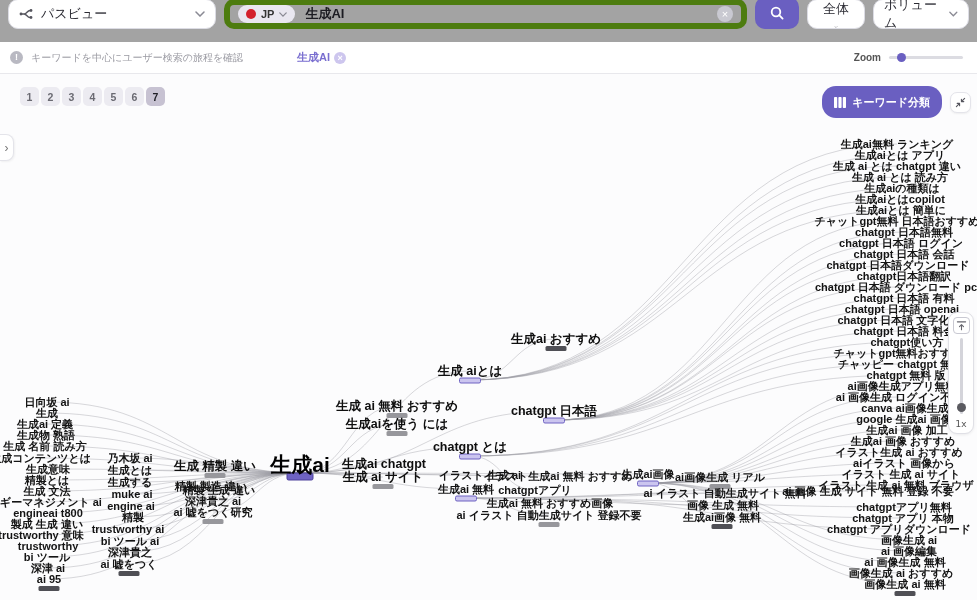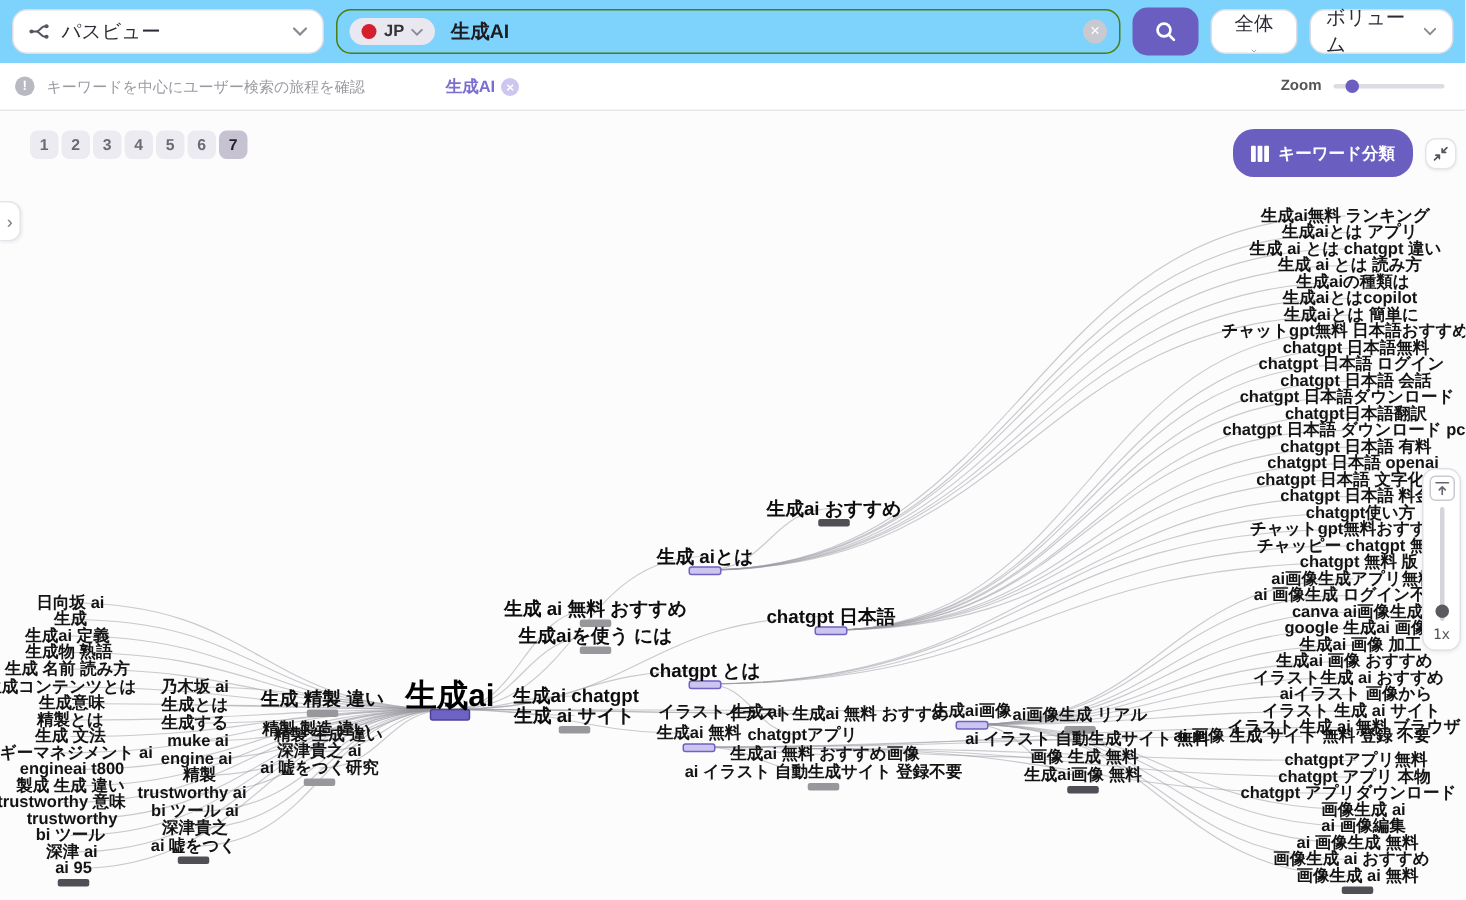--- a/index.html
+++ b/index.html
@@ -1,23 +1,23 @@
 <!DOCTYPE html>
 <html><head>
 <meta charset="utf-8">
 <style>
   * { margin:0; padding:0; box-sizing:border-box; }
   html,body { width:977px; height:600px; overflow:hidden; background:#fff;
     font-family:"Liberation Sans", sans-serif; }
-  .topbar { height:42px; display:flex; align-items:center; gap:8px; padding:0 8px; background:#7dd3fc; }
+  .topbar { height:42px; display:flex; align-items:flex-end; gap:8px; padding:13px 8px; background:#a3a3a3; }
   .ctrl { height:30px; border:1px solid #dcdce4; border-radius:10px; background:#fff;
     display:flex; align-items:center; padding:0 10px; gap:8px; font-size:13px; color:#2b2b33; cursor:pointer; }
   .view-select { width:208px; }
   .view-select .lbl { flex:1; }
-  .searchbox { flex:1; height:30px; border:1px solid #4d7c0f; border-radius:10px;
+  .searchbox { flex:1; height:30px; border:6px solid #4d7c0f; border-radius:10px;
     display:flex; align-items:center; padding:0 8px; gap:10px; }
   .jp-pill { display:flex; align-items:center; gap:5px; background:#e9e7f0; border-radius:20px;
     padding:3px 8px; font-size:11px; font-weight:700; color:#333; cursor:pointer; }
   .jp-dot { width:10px; height:10px; border-radius:50%; background:#d3202c; }
   .searchbox input { flex:1; border:none; outline:none; font-size:13px; font-weight:700; color:#1c1c22;
     font-family:"Liberation Sans",sans-serif; background:transparent; }
   .clear-btn { width:16px; height:16px; border-radius:50%; background:#c9c9d1; color:#fff;
     font-size:11px; line-height:16px; text-align:center; cursor:pointer; flex:none; }
   .search-btn { width:44px; height:32px; border:none; border-radius:10px; background:#6a5fc1;
     display:flex; align-items:center; justify-content:center; cursor:pointer; flex:none; }

